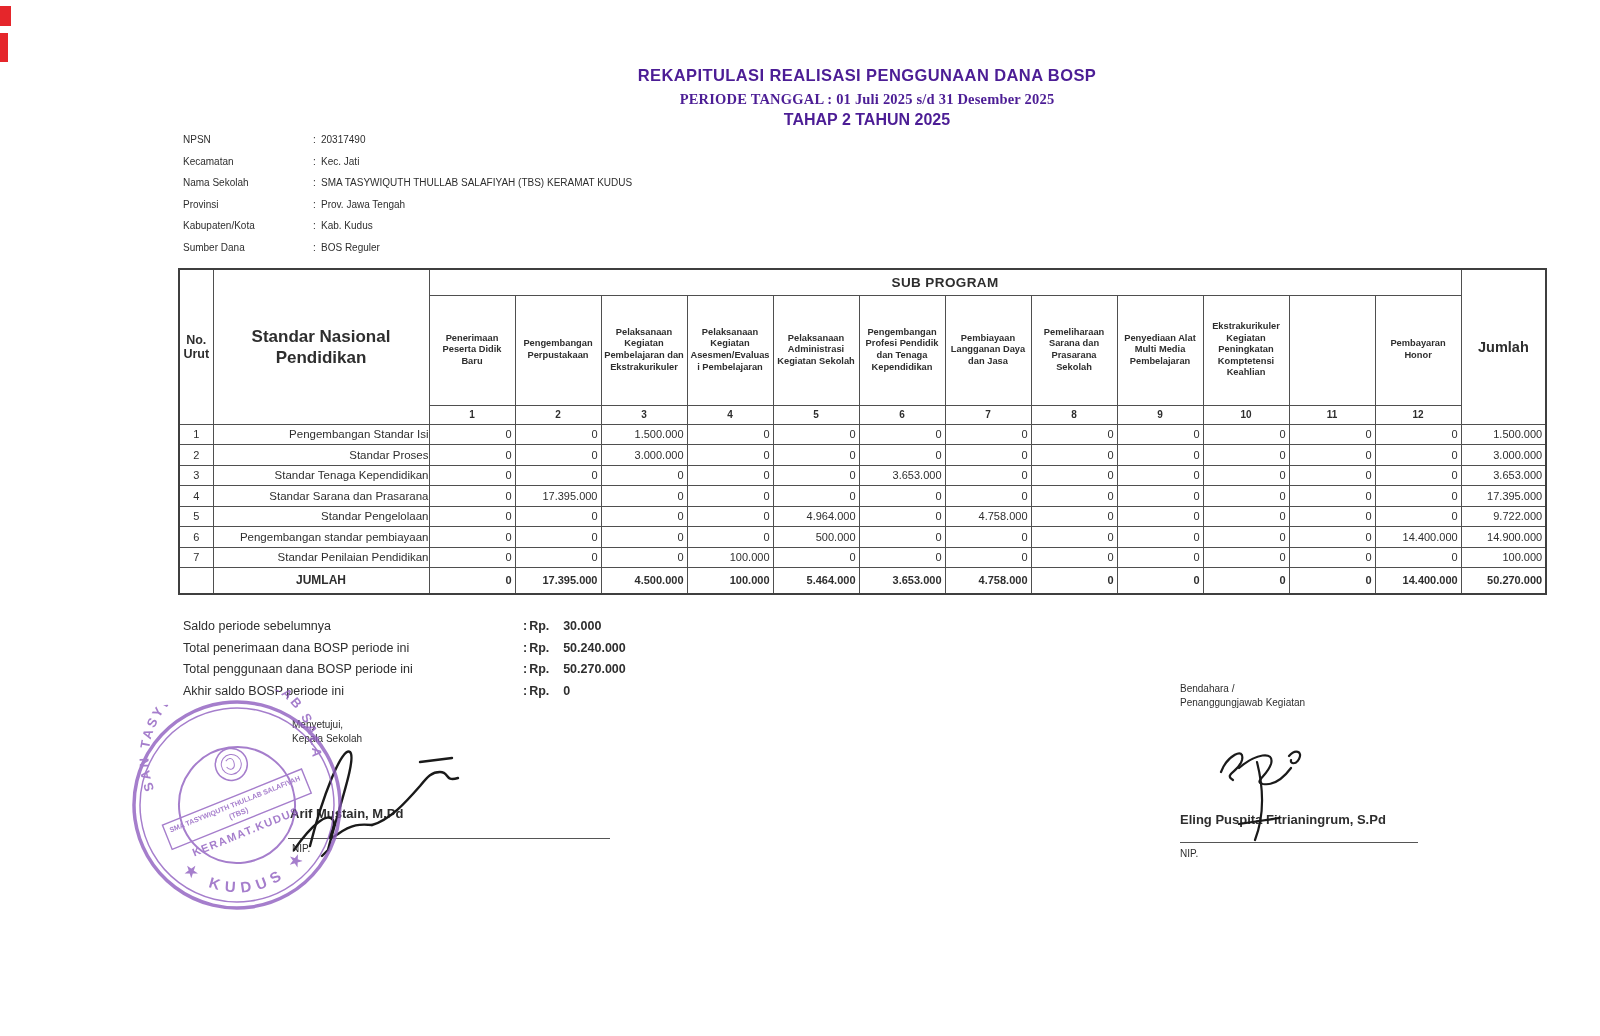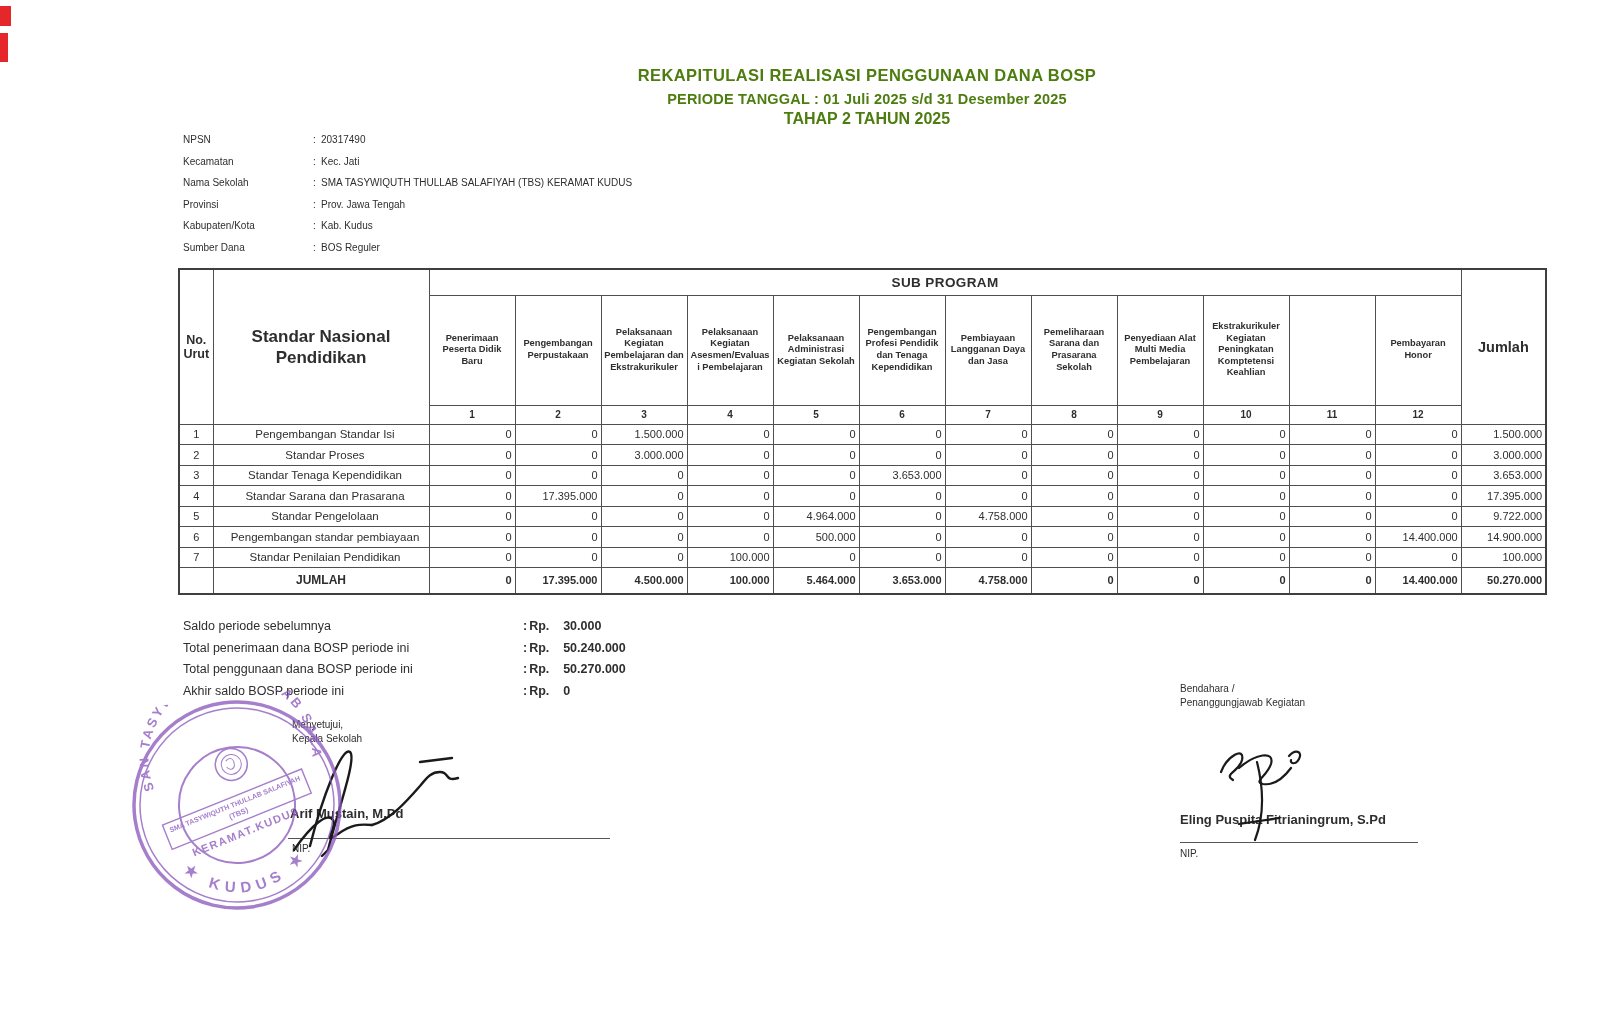--- a/index.html
+++ b/index.html
@@ -2,23 +2,23 @@
 <html style="--stamp: #8d5abe; --ink: #1c1c1c; --artifact-red: #e5262b; --border: #4f4f4f;"><head>
 <meta charset="utf-8">
 <style>
   html,body{margin:0;padding:0;}
   body{
     width:1600px;height:1036px;position:relative;background:#fff;
     font-family:"Liberation Sans", sans-serif;color:#2e2e2e;overflow:hidden;
   }
   .abs{position:absolute;}
   
-  .title-block{left:178px;top:66px;width:1378px;text-align:center;color:#4d7c0f;}
+  .title-block{left:178px;top:66px;width:1378px;text-align:center;color:#4c1d95;}
   .title-1{font-size:16.5px;font-weight:bold;letter-spacing:.4px;}
-  .title-2{font-size:14.5px;font-weight:bold;margin-top:6px;letter-spacing:.2px;}
+  .title-2{font-size:14.5px;font-weight:bold;margin-top:6px;letter-spacing:.2px;font-family:Liberation Serif, serif;}
   .title-3{font-size:16px;font-weight:bold;margin-top:3px;}
   
   .meta{left:183px;top:134px;}
   .meta-row{height:21.6px;font-size:10px;}
   .m-label{display:inline-block;width:130px;}
   .m-colon{display:inline-block;width:8px;}
   
   .tblwrap{left:178px;top:268px;}
   table{border-collapse:collapse;table-layout:fixed;width:1367px;}
   th,td{border:1px solid #4f4f4f;overflow:hidden;padding:0;}
@@ -28,21 +28,21 @@
   tr.nums{height:19px;}
   tr.data{height:20.5px;}
   tr.total{height:26px;}
   th.h-no{font-size:12.5px;font-weight:bold;white-space:pre-line;vertical-align:middle;text-align:center;}
   th.h-std{font-size:17px;font-weight:bold;vertical-align:middle;text-align:center;line-height:1.25;}
   th.h-sub{font-size:13.5px;font-weight:bold;text-align:center;vertical-align:middle;letter-spacing:.4px;}
   th.h-jum{font-size:14.5px;font-weight:bold;text-align:center;vertical-align:middle;}
   th.h-col{font-size:9.3px;font-weight:bold;text-align:center;vertical-align:middle;line-height:1.25;padding:1px 2px;word-wrap:break-word;}
   th.h-num{font-size:10px;font-weight:bold;text-align:center;vertical-align:middle;}
   td.c-no{font-size:11px;text-align:center;vertical-align:middle;}
-  td.c-name{font-size:11.5px;text-align:center;vertical-align:middle;padding-left:8px;}
+  td.c-name{font-size:11.5px;text-align:right;vertical-align:middle;padding-left:8px;}
   td.c-val{font-size:11px;text-align:right;vertical-align:middle;padding-right:3px;}
   td.c-tot{font-size:11px;text-align:right;vertical-align:middle;padding-right:3px;}
   tr.total td{font-weight:bold;}
   td.c-jlabel{font-size:12px;font-weight:bold;text-align:center;vertical-align:middle;}
   
   .summary{left:183px;top:619px;}
   .sum-row{height:21.6px;font-size:12.5px;}
   .s-label{display:inline-block;width:340px;}
   .s-colon{font-weight:bold;}
   .s-rp{display:inline-block;font-weight:bold;width:34px;margin-left:2px;}

